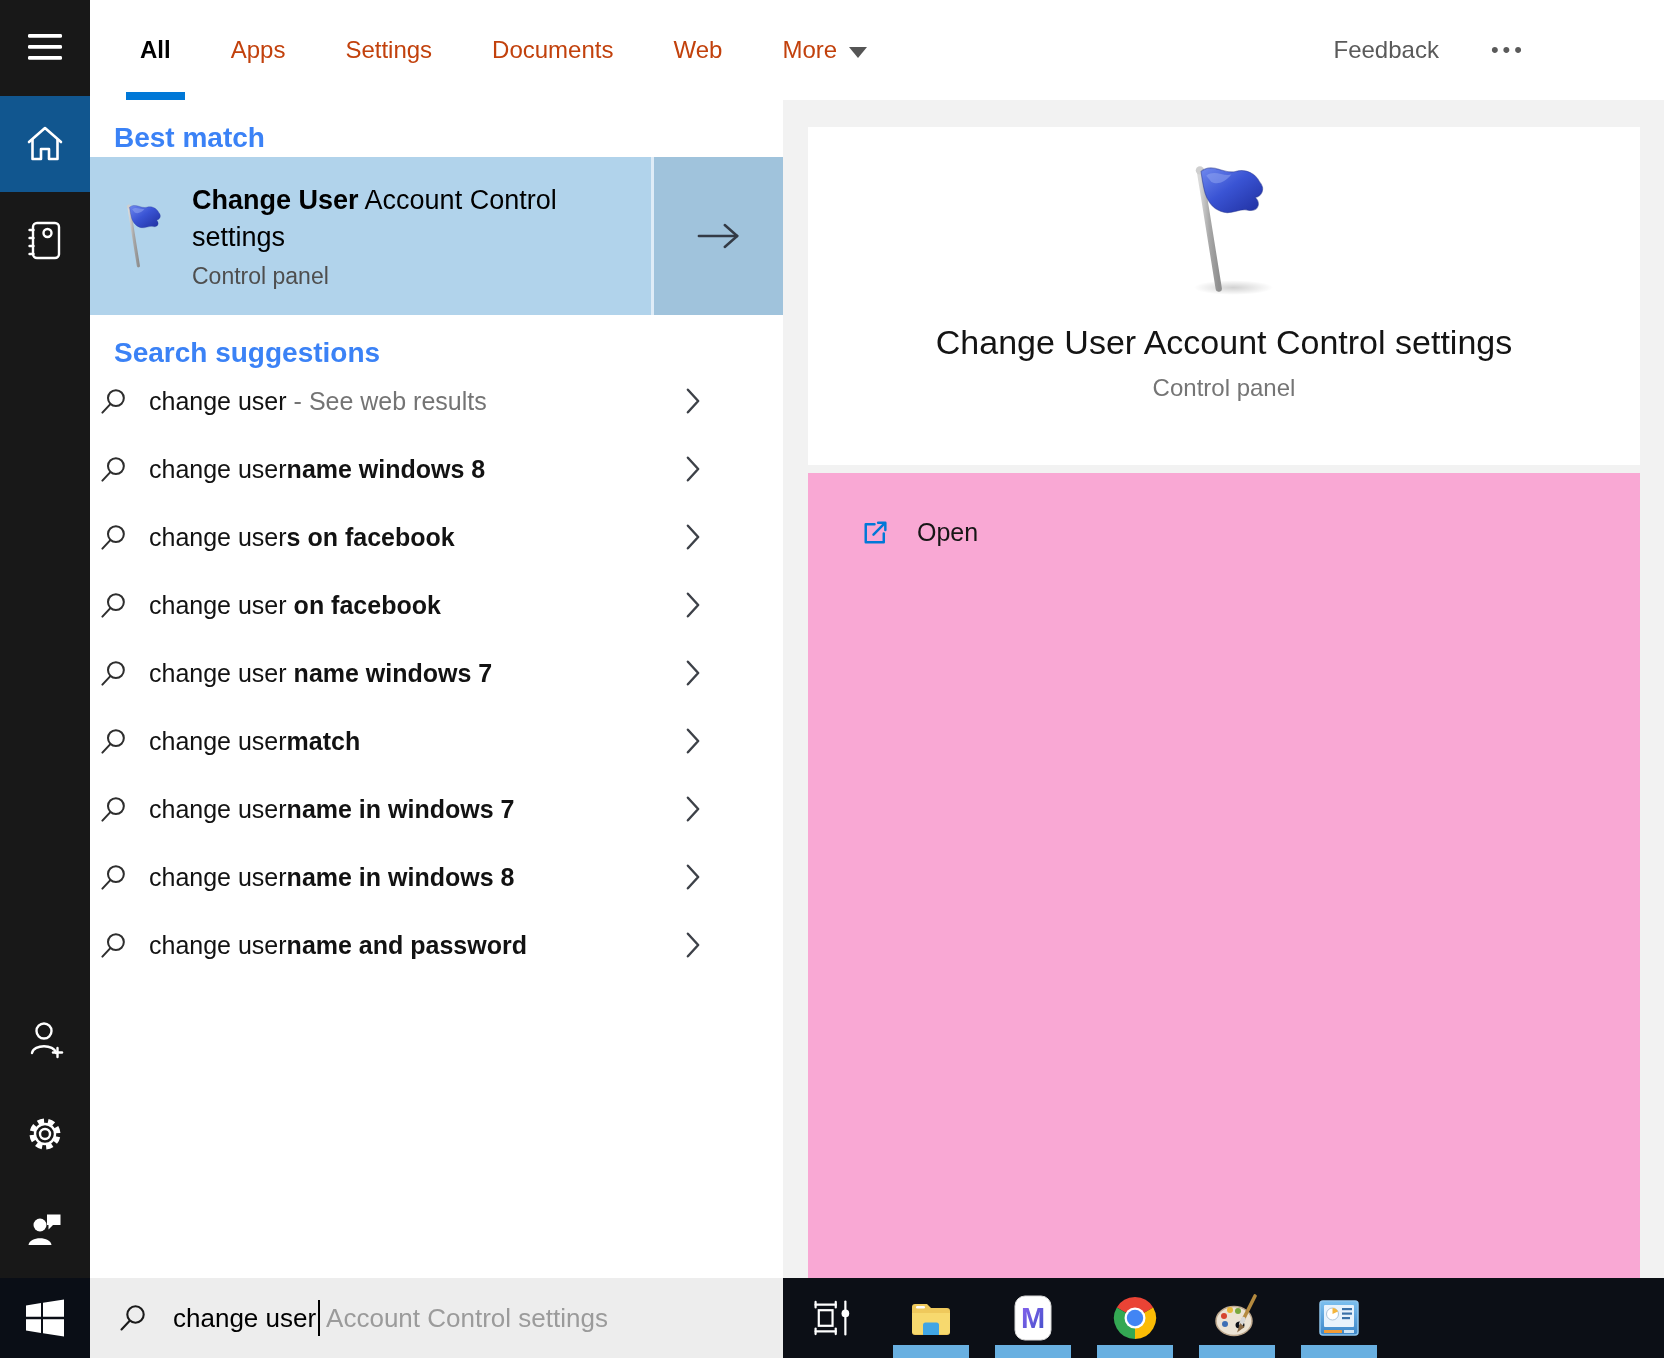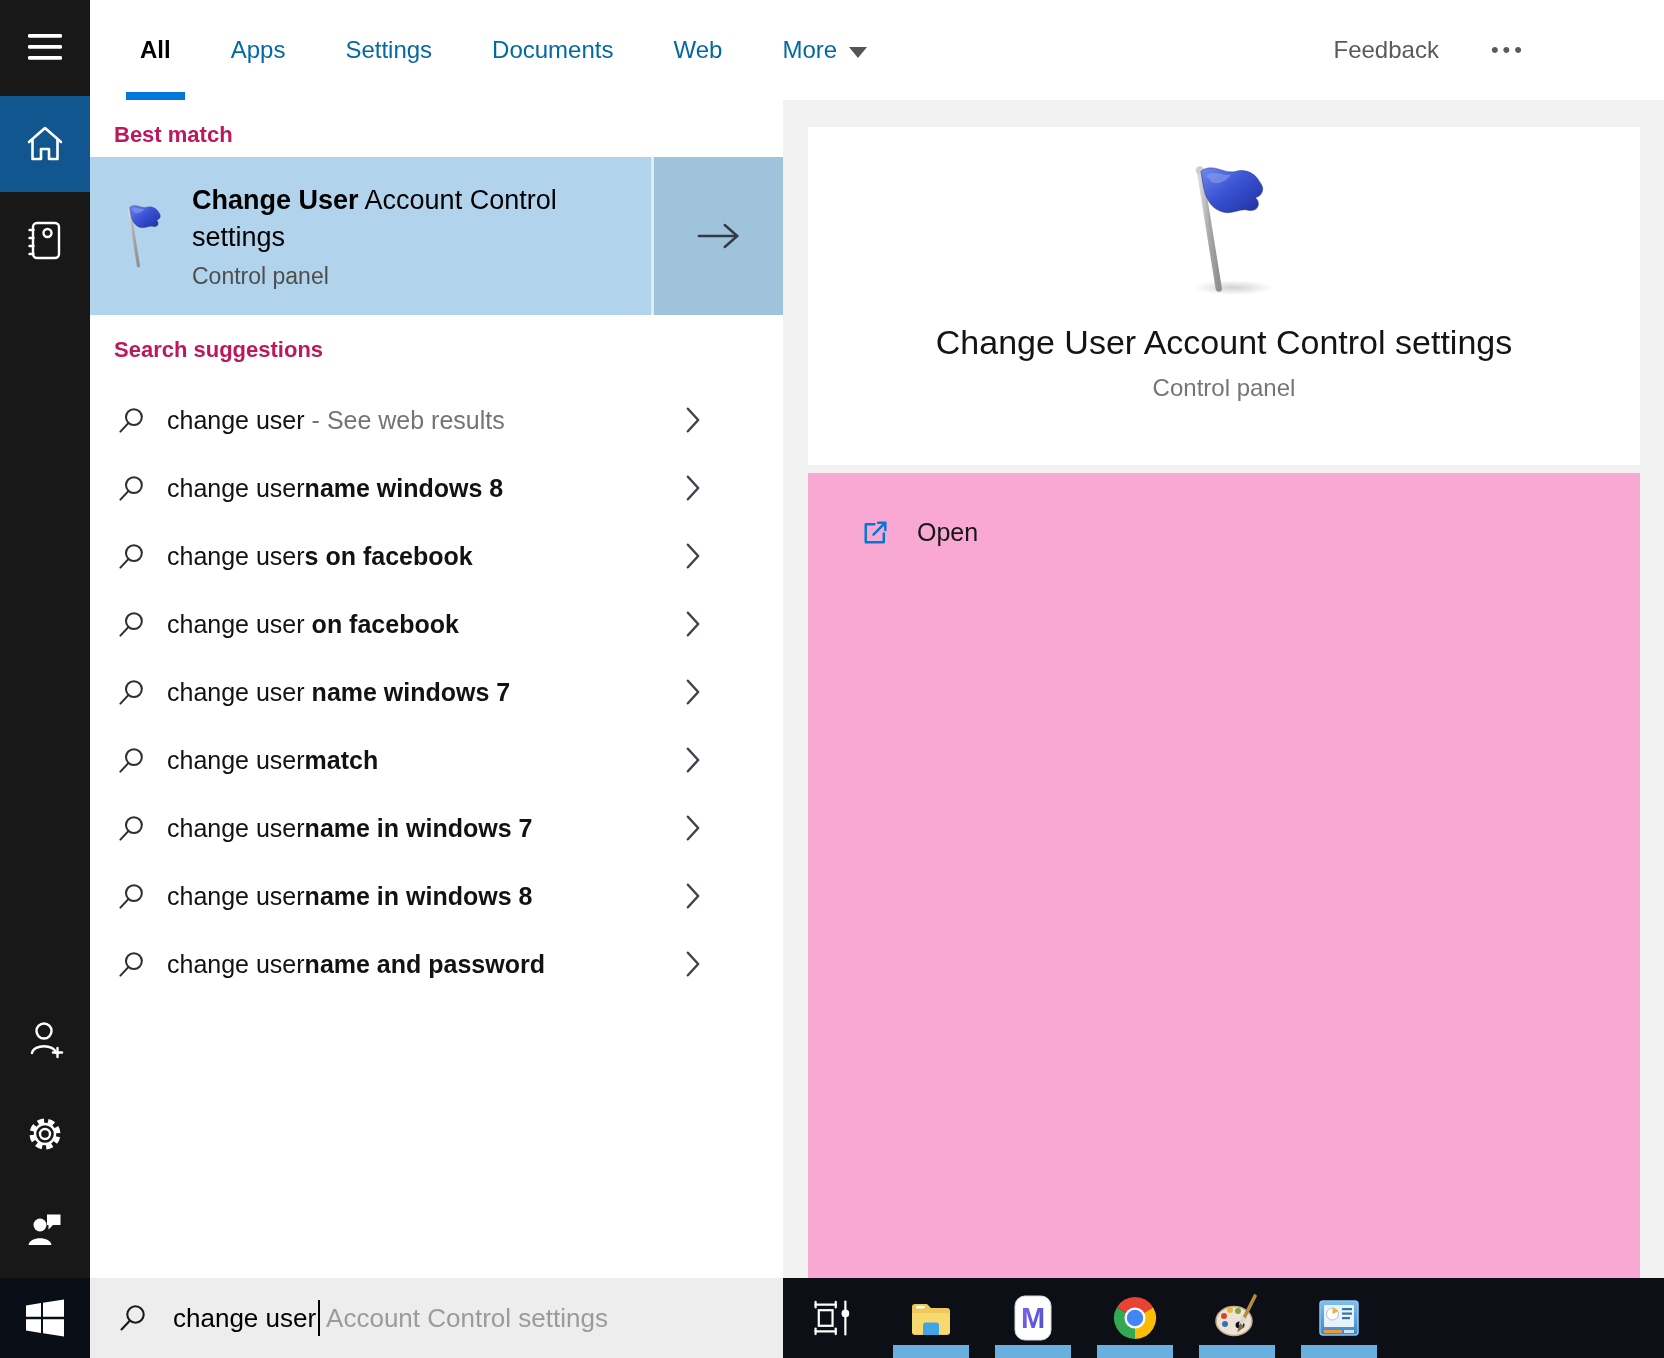--- a/index.html
+++ b/index.html
@@ -21,57 +21,57 @@
   .side-tile.win { height:80px; background:#0a0e16; }
   .icon-mono { color:#fff; }
 
   
   .topbar {
     position:absolute; left:90px; top:0; width:1574px; height:100px;
     background:#fff; display:flex; align-items:stretch; padding-left:36px;gap:12px;
   }
   .tab {
     position:relative; display:flex; align-items:center; padding:0 14px; margin-right:20px;
-    font-size:24px; color:#0369a1; cursor:pointer; white-space:nowrap;
+    font-size:24px; color:#c2410c; cursor:pointer; white-space:nowrap;
   }
   .tab.active { color:#000; font-weight:700; }
   .tab.active::after {
     content:""; position:absolute; left:0; right:0; bottom:0; height:8px; background:#0078d7;
   }
   .tab .dd-caret {
     width:0; height:0; border-left:9px solid transparent; border-right:9px solid transparent;
     border-top:11px solid #555; margin-left:12px; margin-top:4px;
   }
   .topbar-right { margin-left:auto; display:flex; align-items:center; gap:52px; padding-right:138px; }
   .feedback { font-size:24px; color:#5a5a5a; cursor:pointer; }
   .overflow-dots { font-size:22px; color:#5a5a5a; letter-spacing:4px; cursor:pointer; }
 
   
   .left-panel {
     position:absolute; left:90px; top:100px; width:693px; height:1178px; background:#fff;
   }
-  .section-label { padding:22px 0 0 24px; font-size:22px; font-weight:700; color:#be185d; height:52px; }
+  .section-label { padding:22px 0 0 24px; font-size:28px; font-weight:700; color:#3b82f6; height:52px; }
   .best-row {
     margin-top:5px; height:158px; background:#b1d3eb; display:flex; align-items:stretch; cursor:pointer;
   }
   .best-main { flex:1; display:flex; align-items:center; }
   .flag-small { width:58px; height:68px; margin-left:22px; flex:0 0 auto; }
   .best-text { margin-left:22px; }
   .best-title { font-size:27px; line-height:37px; color:#000; max-width:400px; }
   .best-title .b { font-weight:700; }
   .best-sub { font-size:23px; color:#4e4e4e; margin-top:7px; }
   .best-arrow {
     width:132px; background:#a0c3dc; border-left:3px solid #dfecf7;
     display:flex; align-items:center; justify-content:center; cursor:pointer;
   }
   .best-arrow svg { width:46px; height:32px; }
 
   .sug-header { padding-top:22px; }
   .sug-row {
-    height:68px; display:flex; align-items:flex-end; padding-left:27px; cursor:pointer;
+    height:68px; display:flex; align-items:center; padding-left:9px; cursor:pointer;
   }
   .sug-row svg.mag { width:29px; height:29px; color:#2e2e2e; flex:0 0 auto; }
   .sug-text { margin-left:21px; font-size:25px; color:#121212; white-space:nowrap; }
   .sug-text .suffix { font-weight:700; }
   .sug-text .suffix.gap { margin-left:7px; }
   .sug-text .suffix.web { font-weight:400; color:#747474; margin-left:7px; }
   .sug-row .chev { margin-left:auto; margin-right:80px; width:19px; height:30px; flex:0 0 auto; }
 
   
   .search-bar {

